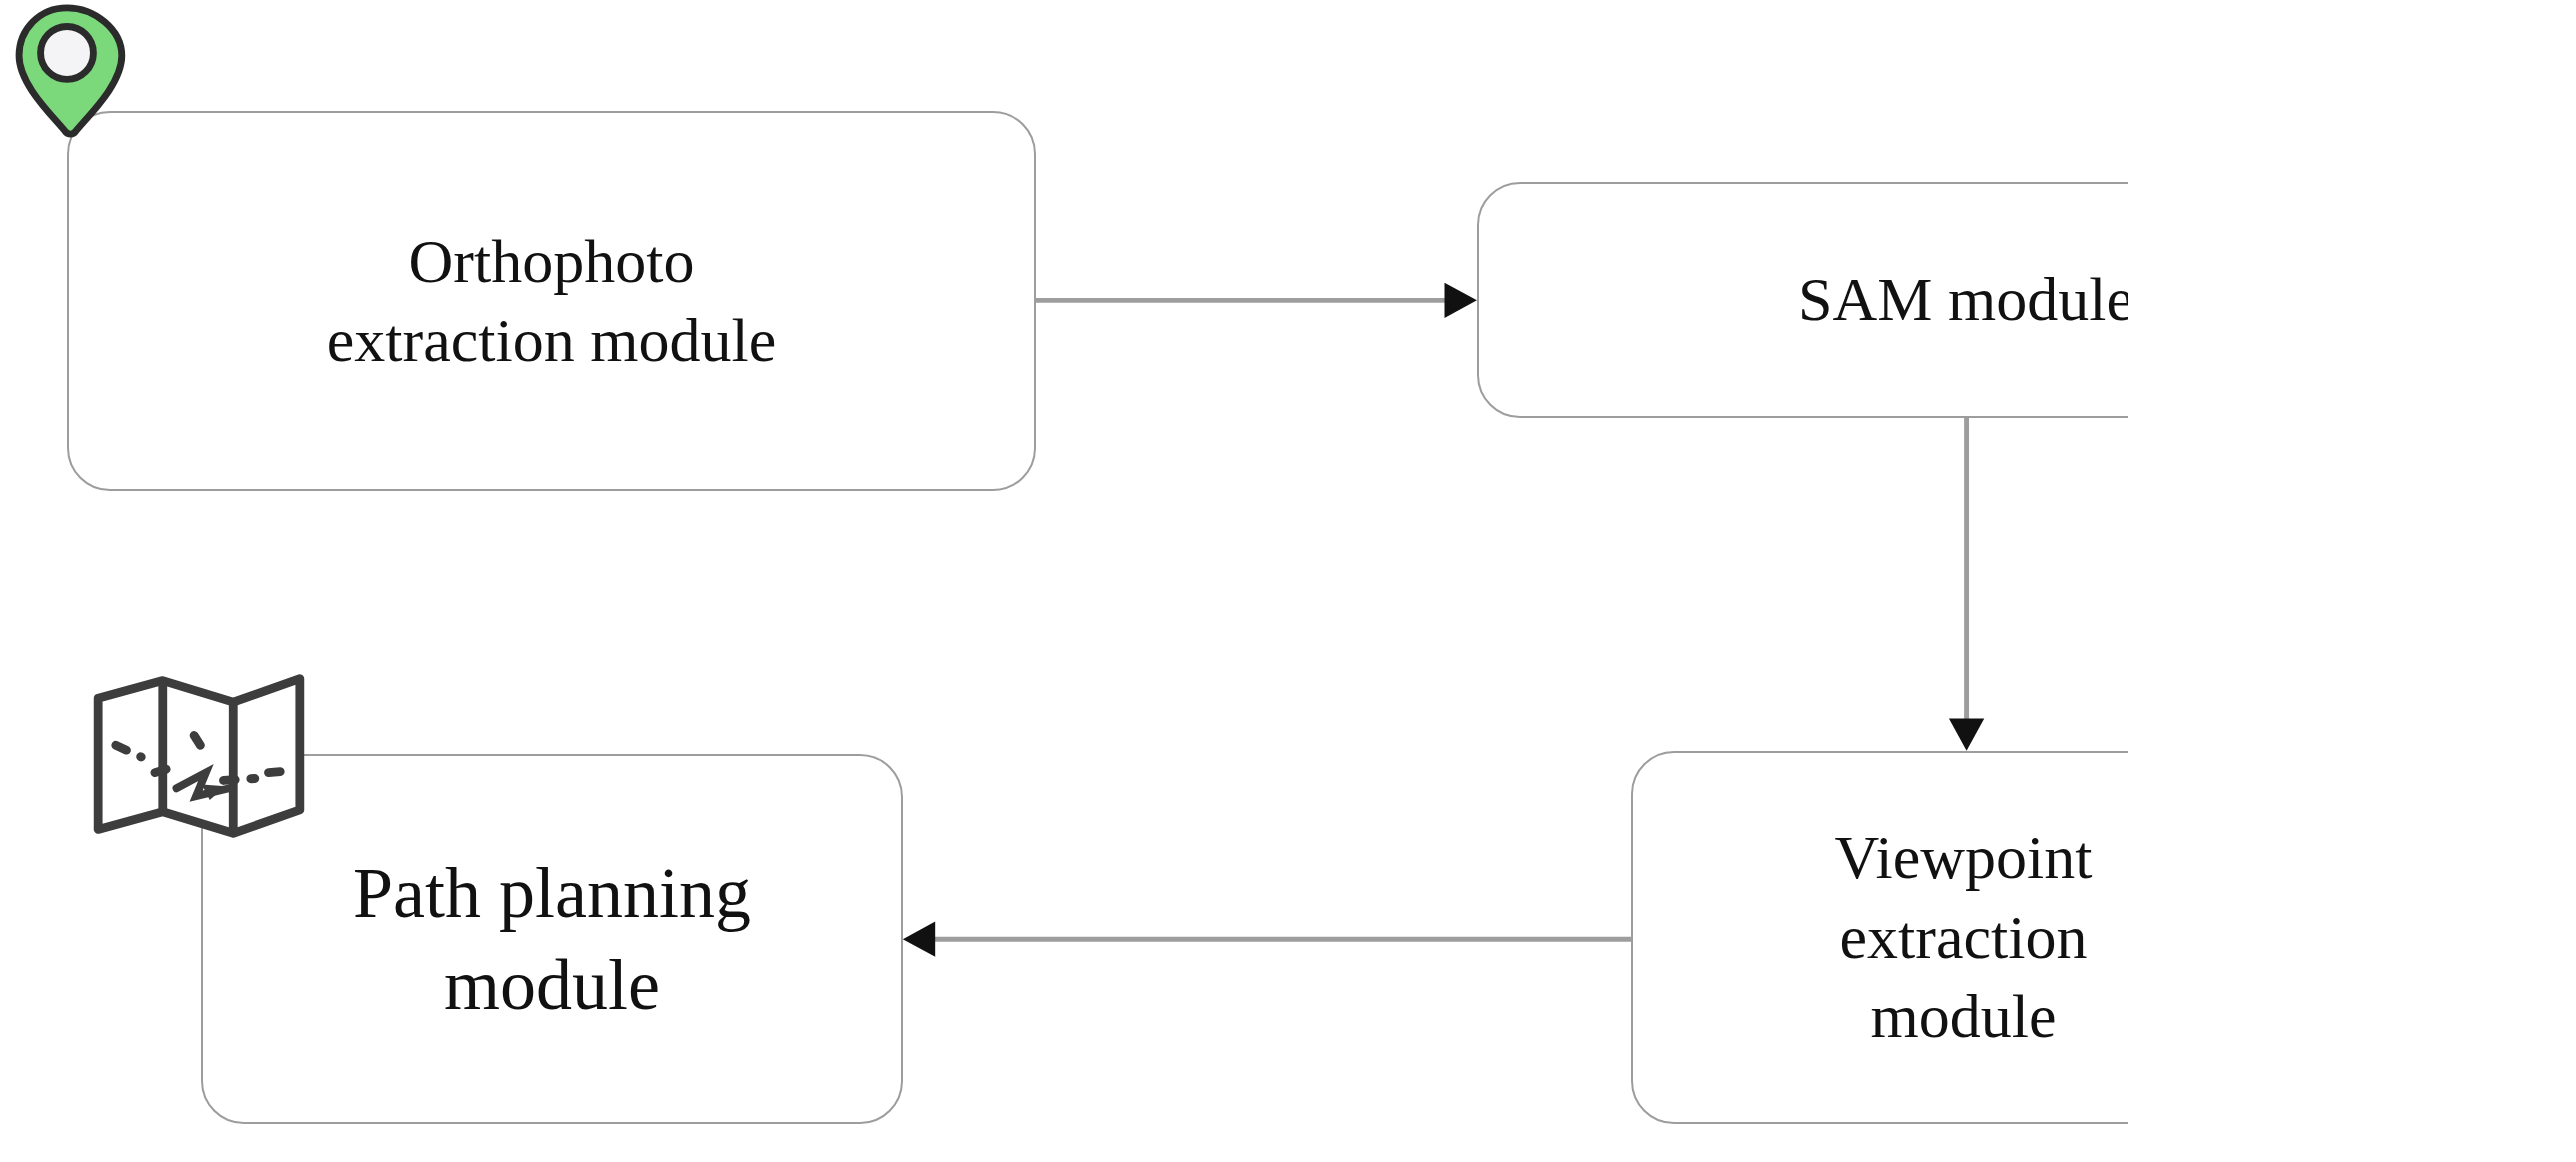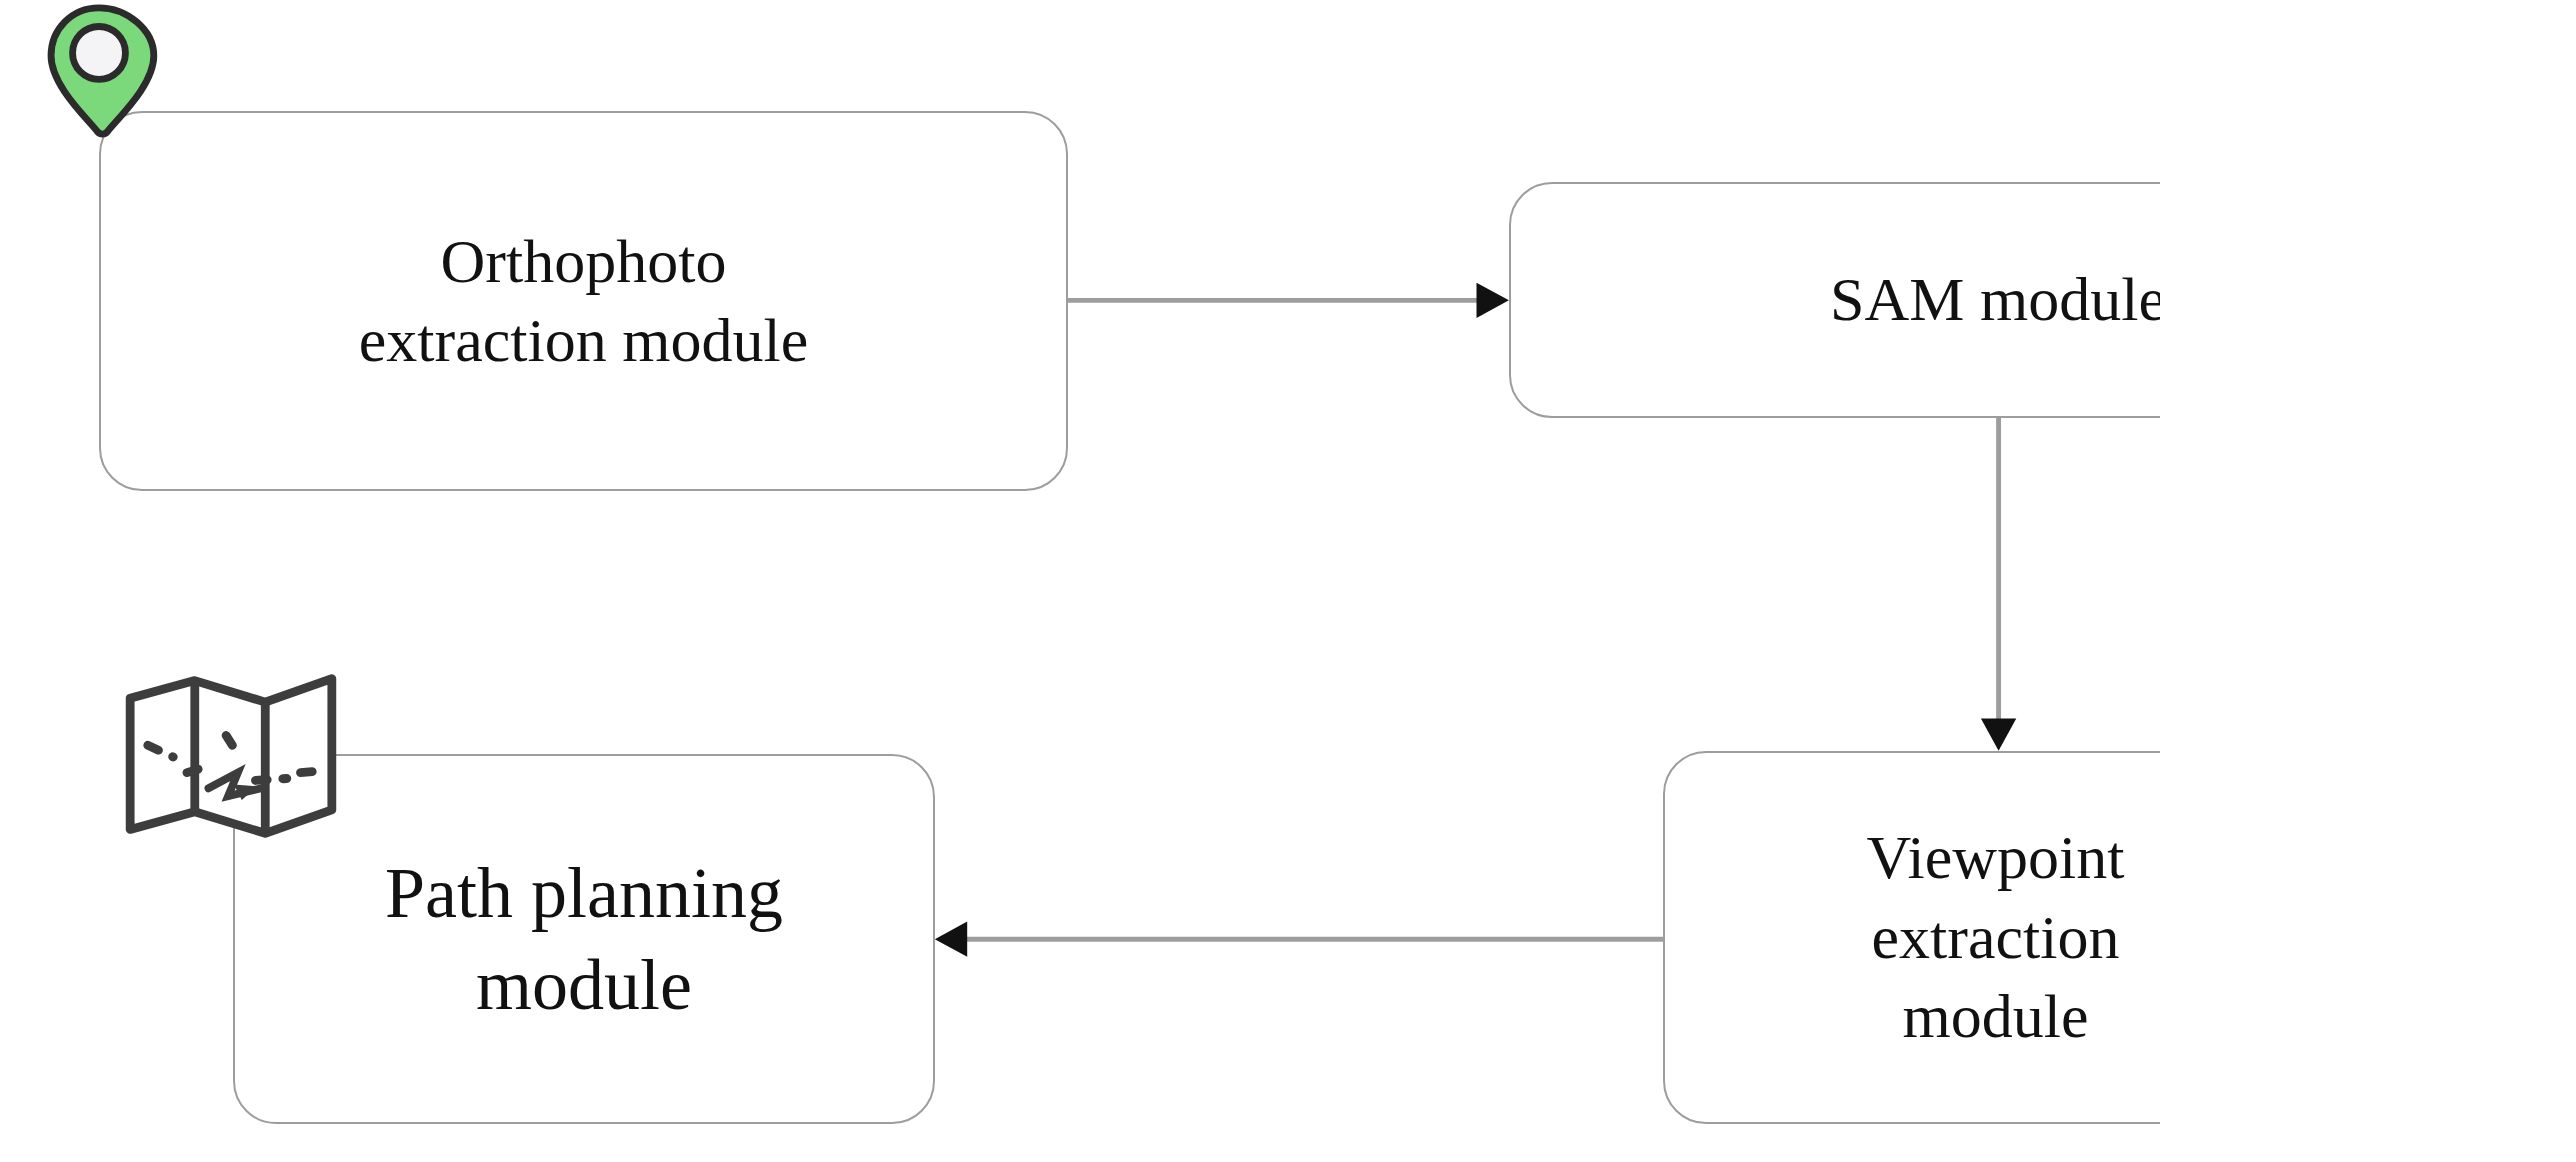--- a/index.html
+++ b/index.html
@@ -8,21 +8,20 @@
     padding: 0;
     background: #ffffff;
   }
   #canvas {
     position: relative;
     width: 2128px;
     height: 1163px;
     background: #ffffff;
     overflow: hidden;
     font-family: "Liberation Serif", "DejaVu Serif", serif;
-    margin-left: 32px;
   }
   
   .box {
     position: absolute;
     box-sizing: border-box;
     border: 2.9px solid #9d9d9d;
     border-radius: 43px;
     background: #ffffff;
     display: flex;
     align-items: center;

